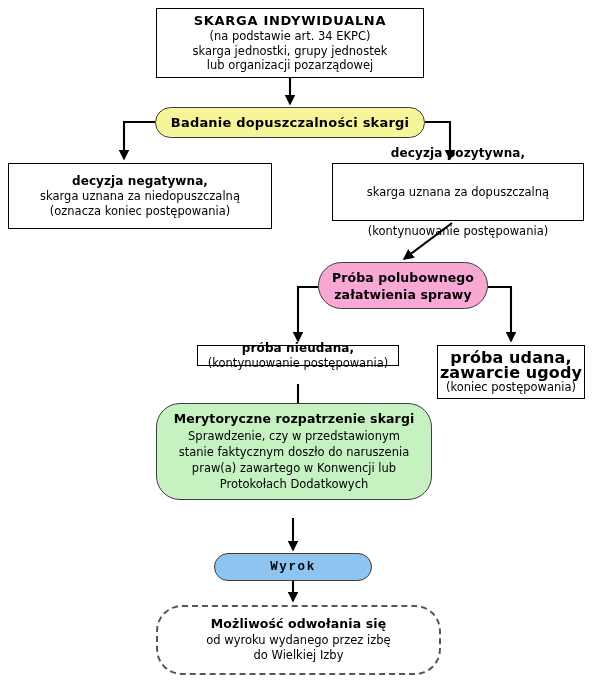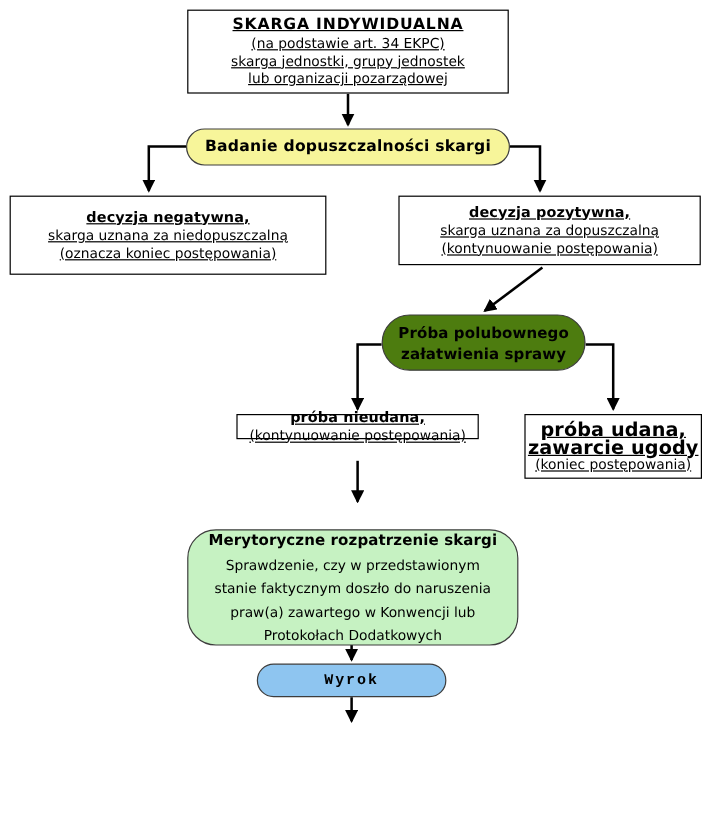--- a/index.html
+++ b/index.html
@@ -38,40 +38,39 @@
     font-weight: bold;
     letter-spacing: 0.1px;
   }
   .node .line {
     font-weight: normal;
   }
   
   .rect {
     background: #ffffff;
     border: 1px solid #000000;
-    text-decoration: underline;
   }
   .pill {
     border: 1px solid #3d3d3d;
   }
   .pill.full {
     border-radius: 999px;
   }
   .round {
     border: 1px solid #3d3d3d;
     border-radius: 24px;
   }
   .dashed {
     background: #ffffff;
     border: 2px dashed #555555;
     border-radius: 26px;
   }
   
   .fill-yellow { background: #f7f59a; }
-  .fill-orange { background: #4d7c0f; }
+  .fill-orange { background: #f9a8d4; }
   .fill-green  { background: #c6f2c2; }
   .fill-blue   { background: #8ec5f0; }
 
   
   #n-complaint {
     left: 156px; top: 8px; width: 268px; height: 70px;
     font-size: 11.5px; line-height: 14.5px;
   }
   #n-complaint .title { font-size: 13px; letter-spacing: 0.7px; margin-bottom: 1px; }
 
@@ -82,21 +81,21 @@
   #n-admissibility .title { letter-spacing: 0.2px; }
 
   #n-negative {
     left: 8px; top: 163px; width: 264px; height: 66px;
     font-size: 11.5px; line-height: 15px;
   }
   #n-negative .title { font-size: 12px; }
 
   #n-positive {
     left: 332px; top: 163px; width: 252px; height: 58px;
-    font-size: 11.5px; line-height: 15px;
+    font-size: 11.5px; line-height: 15px; gap: 24px;
   }
   #n-positive .title { font-size: 12px; }
 
   #n-settlement {
     left: 318px; top: 262px; width: 170px; height: 47px;
     font-size: 12.5px; line-height: 17px;
   }
 
   #n-failed {
     left: 197px; top: 345px; width: 202px; height: 21px;
@@ -104,22 +103,22 @@
   }
   #n-failed .title { font-size: 12px; }
 
   #n-succeeded {
     left: 437px; top: 345px; width: 148px; height: 54px;
     font-size: 11.5px; line-height: 15px;
   }
   #n-succeeded .title { font-size: 16px; }
 
   #n-merits {
-    left: 156px; top: 441px; width: 276px; height: 97px;
-    font-size: 11.5px; line-height: 16px; justify-content: space-between;
+    left: 156px; top: 403px; width: 276px; height: 97px;
+    font-size: 11.5px; line-height: 16px;
   }
   #n-merits .title { font-size: 12.5px; margin-bottom: 1px; }
 
   #n-judgment {
     left: 214px; top: 553px; width: 158px; height: 28px;
     font-size: 12.5px;
     font-family: Liberation Mono, monospace;
   }
   #n-judgment .title { letter-spacing: 1.6px; }
 
@@ -206,14 +205,19 @@
     <div class="line">Sprawdzenie, czy w przedstawionym</div>
     <div class="line">stanie faktycznym doszło do naruszenia</div>
     <div class="line">praw(a) zawartego w Konwencji lub</div>
     <div class="line">Protokołach Dodatkowych</div>
   </div>
 
   <div class="node pill full fill-blue" id="n-judgment">
     <div class="title">Wyrok</div>
   </div>
 
+  <div class="node dashed" id="n-appeal">
+    <div class="title">Możliwość odwołania się</div>
+    <div class="line">od wyroku wydanego przez izbę</div>
+    <div class="line">do Wielkiej Izby</div>
+  </div>
 
 </div>
 
 </body></html>

